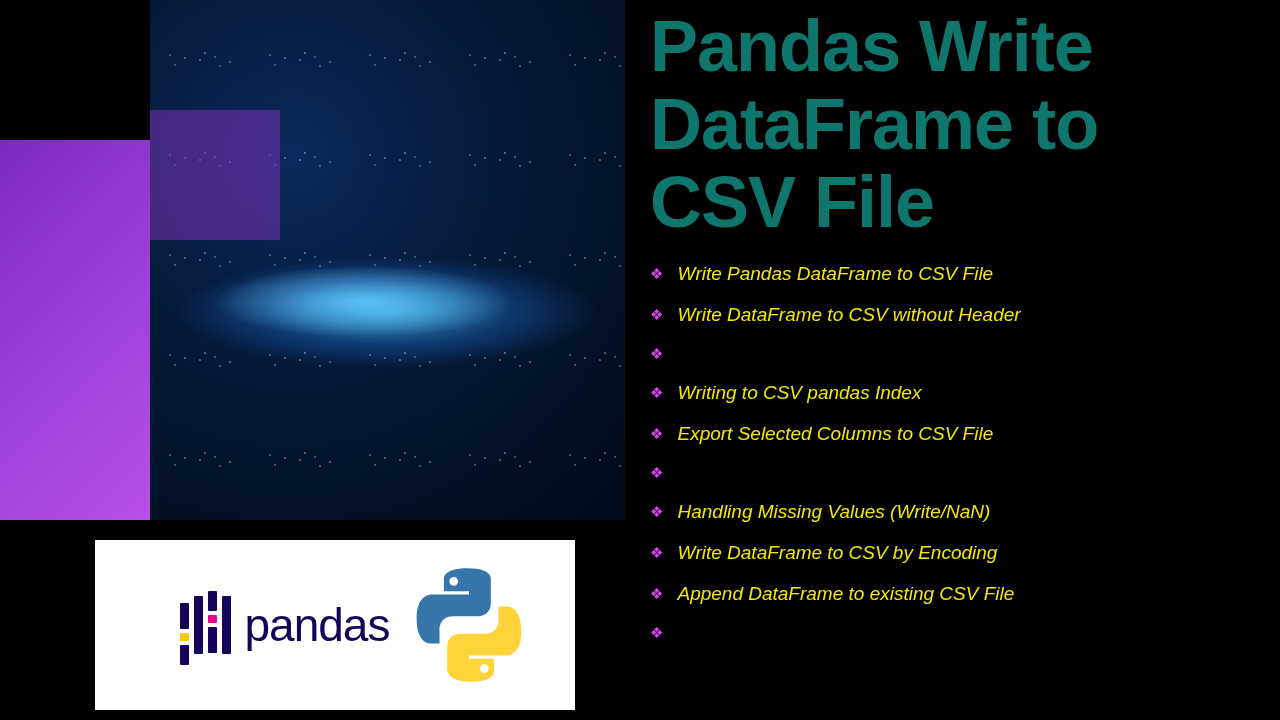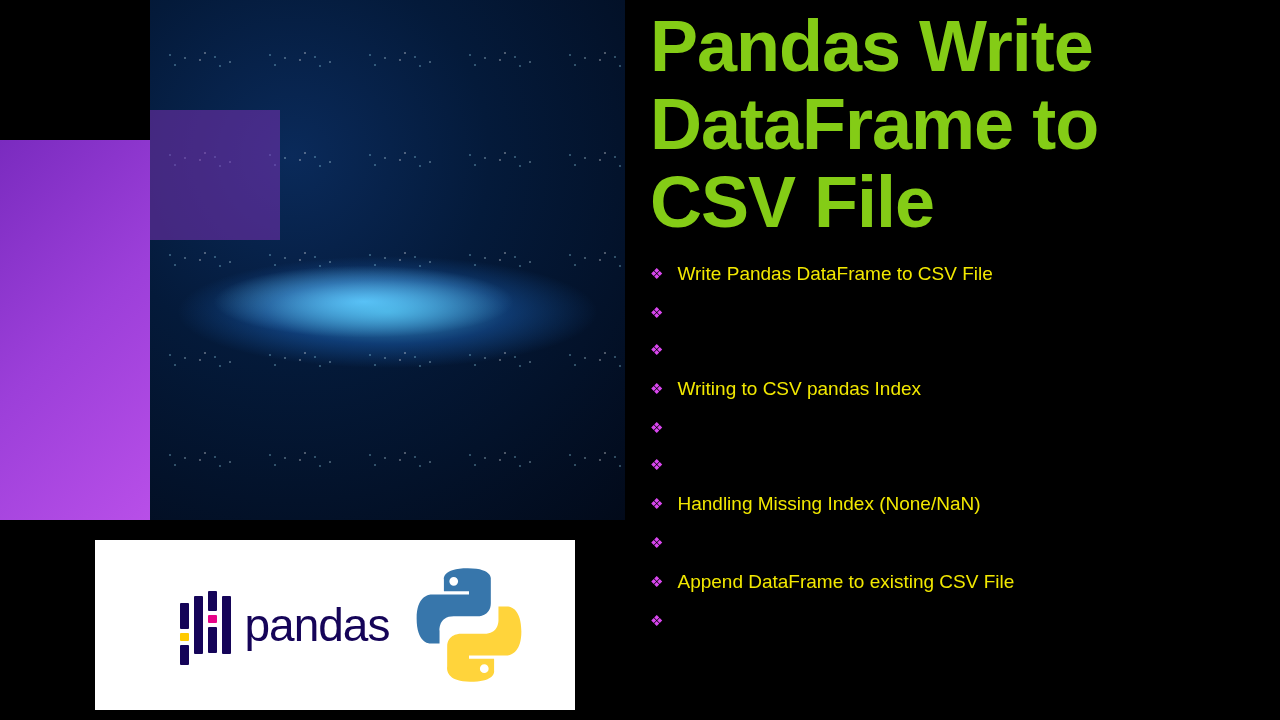--- a/index.html
+++ b/index.html
@@ -99,21 +99,21 @@
 .python-logo { width: 120px; height: 120px; position: relative; }
 .right-panel {
   position: absolute;
   left: 640px; top: 0;
   width: 640px; height: 720px;
   padding: 8px 20px 0 10px;
 }
 .title {
   font-size: 72px;
   font-weight: 900;
-  color: #84cc16;
+  color: #0f766e;
   line-height: 1.08;
   letter-spacing: -1px;
 }
 .bullet-list {
   margin-top: 22px;
   display: flex;
   flex-direction: column;
   gap: 19px;
 }
 .bullet-item {
@@ -123,20 +123,21 @@
 }
 .diamond {
   color: #d946ef;
   font-size: 15px;
   flex-shrink: 0;
 }
 .bullet-text {
   color: #f2e800;
   font-size: 19px;
   font-weight: 400;
+  font-style: italic;
 }
 </style>
 </head>
 <body>
 
 <div class="left-panel">
   <div class="blue-wave">
     <div class="sparkles"></div>
   </div>
   <div class="purple-block"></div>
@@ -175,40 +176,43 @@
 
 <div class="right-panel">
   <h1 class="title">Pandas Write DataFrame to CSV File</h1>
   <div class="bullet-list">
     <div class="bullet-item">
         <span class="diamond">❖</span>
         <span class="bullet-text">Write Pandas DataFrame to CSV File</span>
       </div>
     <div class="bullet-item">
         <span class="diamond">❖</span>
+        <span class="bullet-text">Write DataFrame to CSV without Header</span>
       </div>
     <div class="bullet-item">
         <span class="diamond">❖</span>
       </div>
     <div class="bullet-item">
         <span class="diamond">❖</span>
         <span class="bullet-text">Writing to CSV pandas Index</span>
       </div>
     <div class="bullet-item">
         <span class="diamond">❖</span>
-      </div>
-    <div class="bullet-item">
-        <span class="diamond">❖</span>
-      </div>
-    <div class="bullet-item">
-        <span class="diamond">❖</span>
-        <span class="bullet-text">Handling Missing Index (None/NaN)</span>
-      </div>
-    <div class="bullet-item">
-        <span class="diamond">❖</span>
+        <span class="bullet-text">Export Selected Columns to CSV File</span>
+      </div>
+    <div class="bullet-item">
+        <span class="diamond">❖</span>
+      </div>
+    <div class="bullet-item">
+        <span class="diamond">❖</span>
+        <span class="bullet-text">Handling Missing Values (Write/NaN)</span>
+      </div>
+    <div class="bullet-item">
+        <span class="diamond">❖</span>
+        <span class="bullet-text">Write DataFrame to CSV by Encoding</span>
       </div>
     <div class="bullet-item">
         <span class="diamond">❖</span>
         <span class="bullet-text">Append DataFrame to existing CSV File</span>
       </div>
     <div class="bullet-item">
         <span class="diamond">❖</span>
       </div>
   </div>
 </div>

